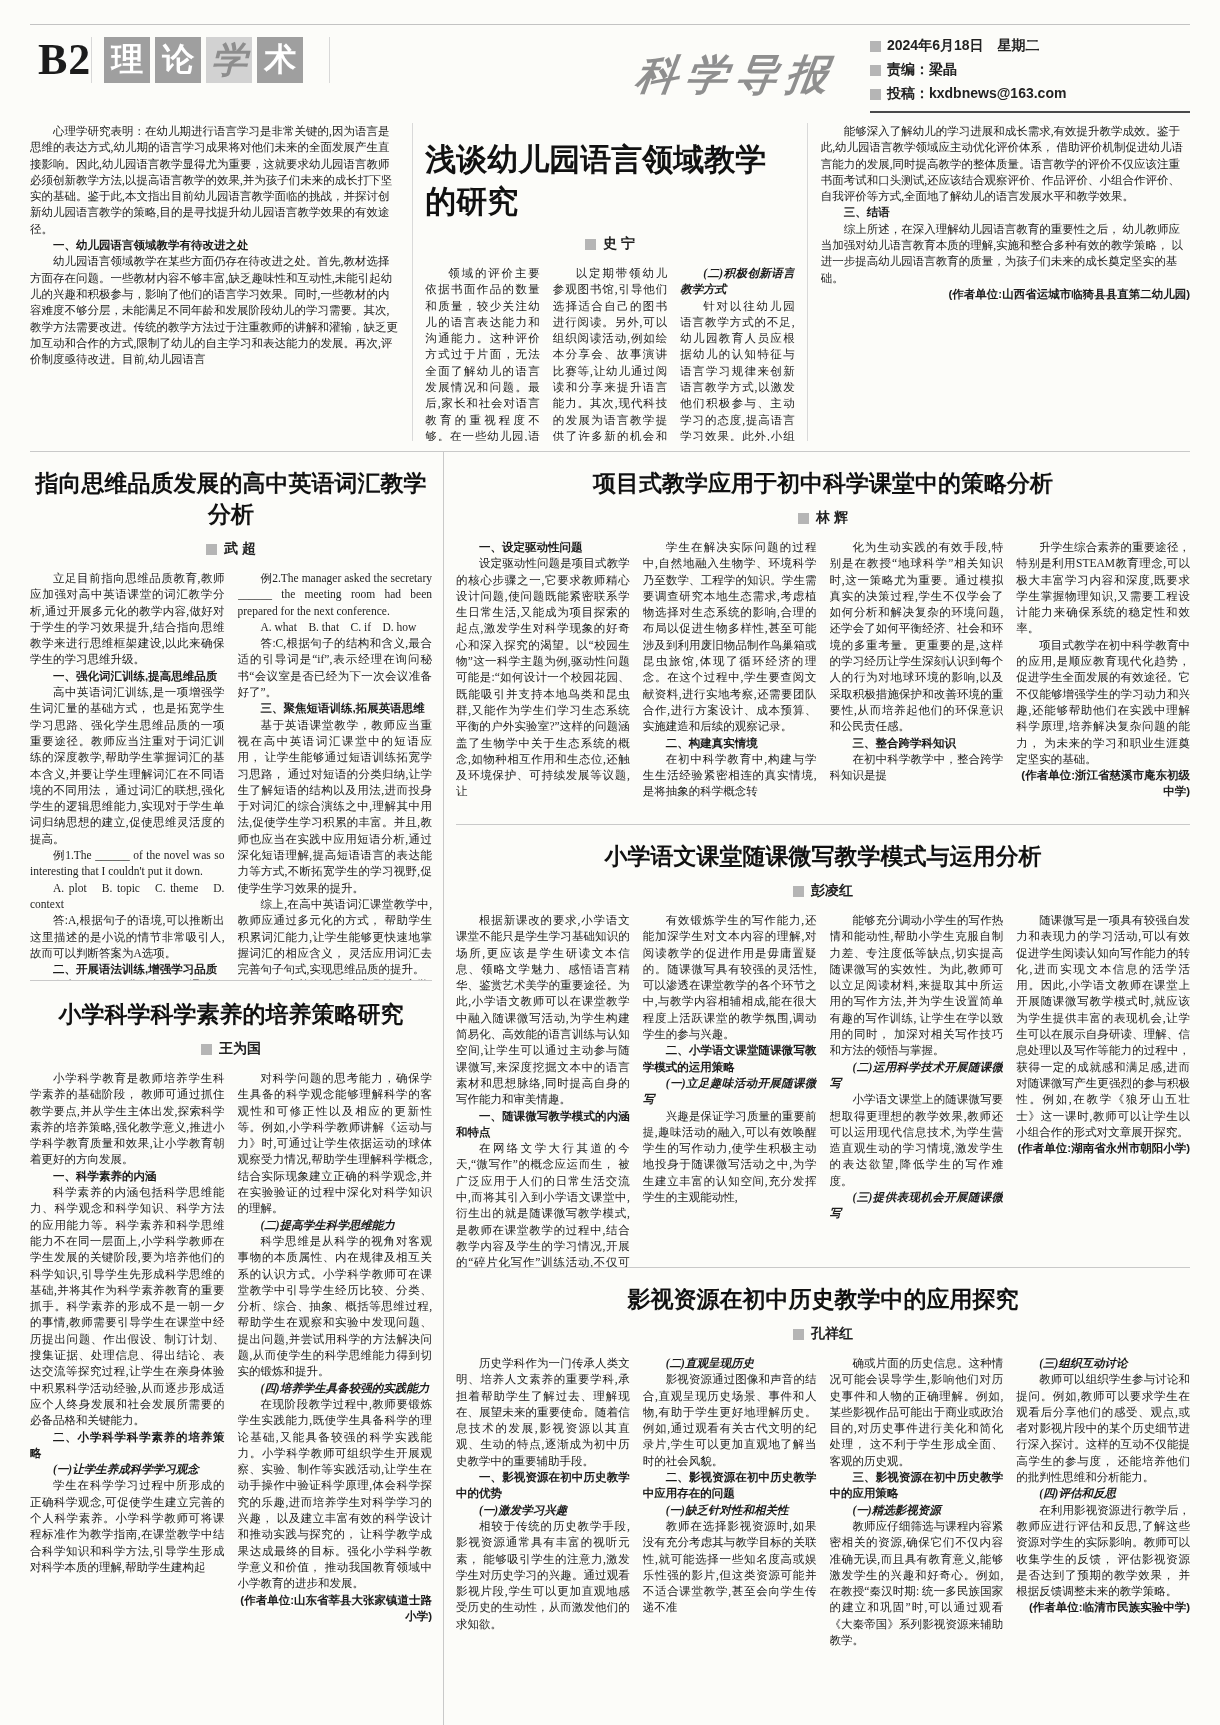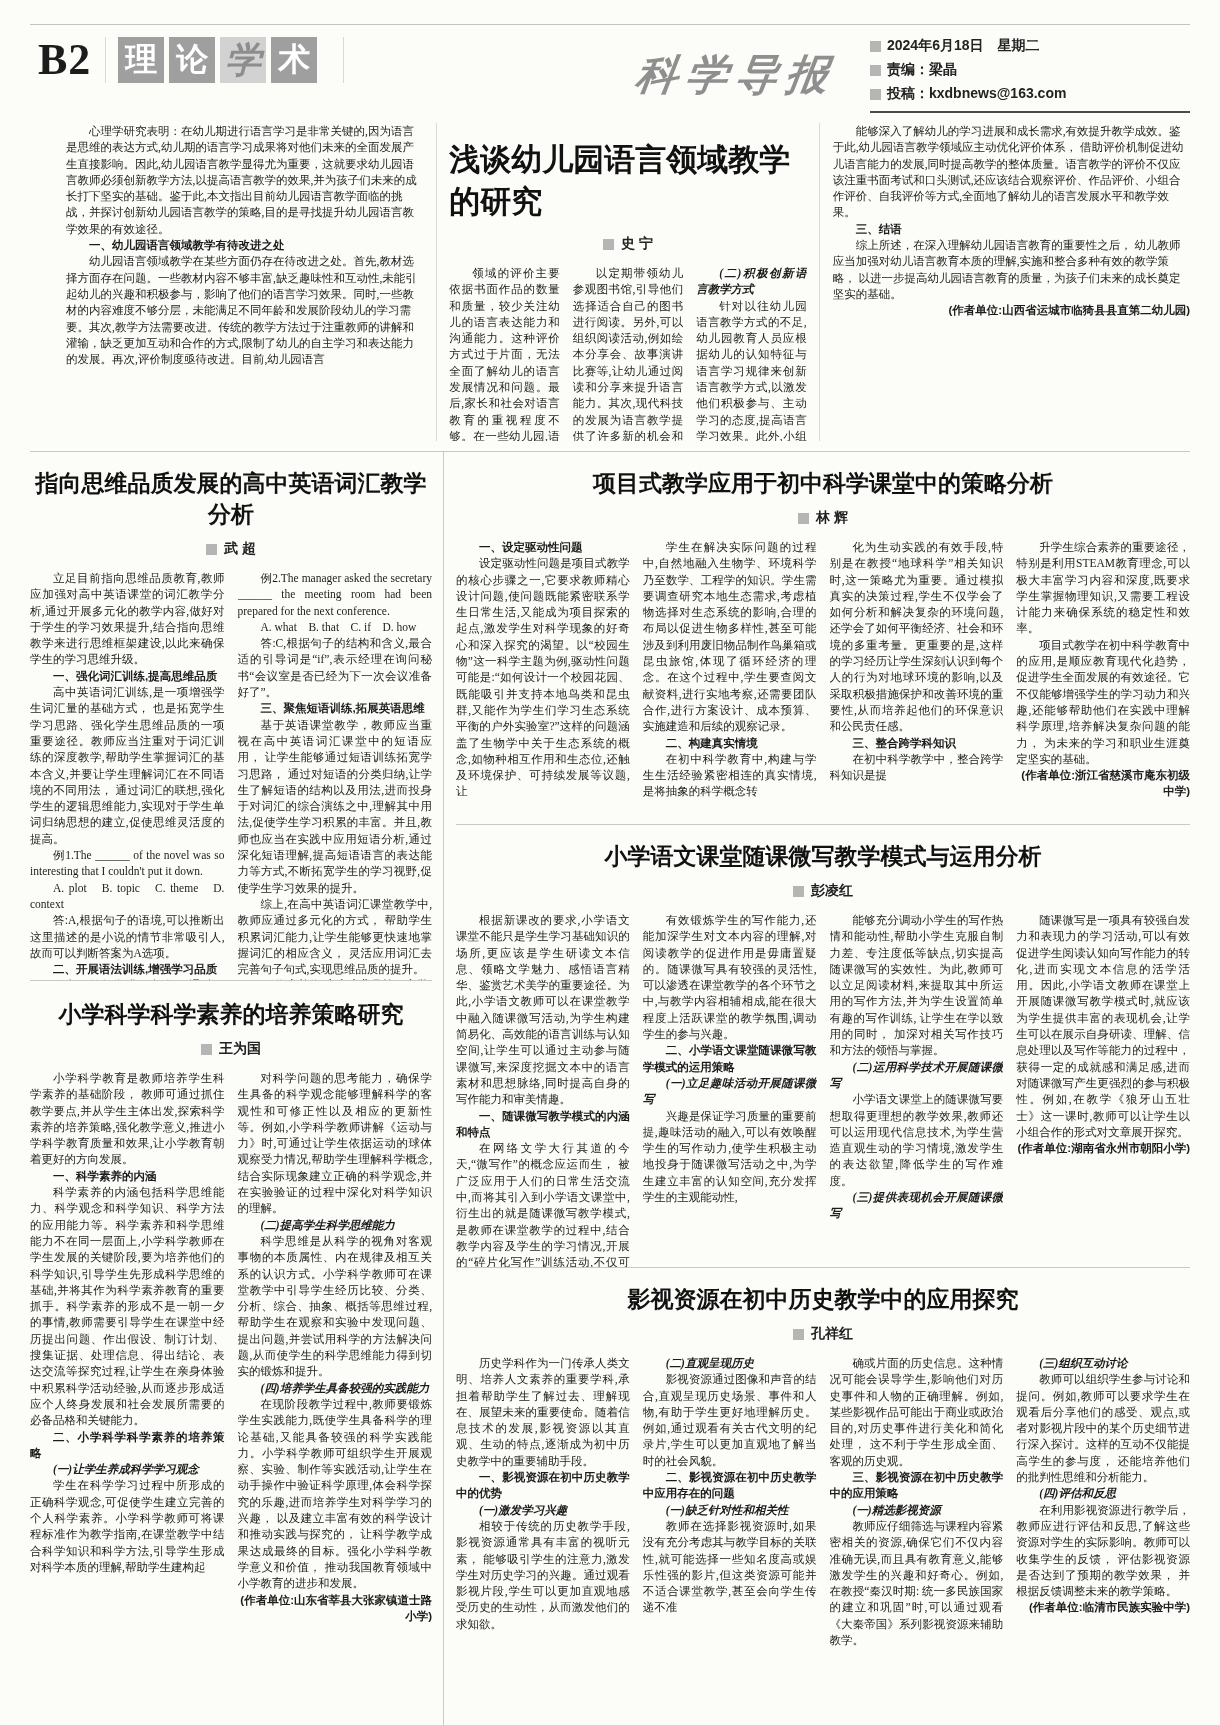--- a/index.html
+++ b/index.html
@@ -6,21 +6,21 @@
   .page{
     width:1220px;height:1725px;margin:0 auto;background:#fcfcf9;
     position:relative;overflow:hidden;color:#1c1c1c;
     font-family:"Liberation Serif","DejaVu Serif",serif;
   }
   
   .masthead{
     margin:24px 30px 0 30px;border-top:1px solid #c3c3c3;
     padding-top:12px;display:flex;justify-content:space-between;align-items:flex-start;height:78px;
   }
-  .mh-left{display:flex;align-items:center;gap:14px;padding-left:8px;
+  .mh-left{display:flex;align-items:center;padding-left:8px;
     border-right:1px solid #d8d8d8;padding-right:26px;}
   .page-label{font-family:"Liberation Serif","DejaVu Serif",serif;font-weight:bold;
     font-size:44px;line-height:1;letter-spacing:1px;}
   .blocks{display:flex;gap:5px;border-left:1px solid #d8d8d8;padding-left:12px;}
   .blk{width:46px;height:46px;background:#9f9f9f;color:#fff;display:flex;align-items:center;justify-content:center;
     font-family:"Liberation Sans","DejaVu Sans",sans-serif;font-weight:bold;font-size:32px;}
   .blk.script{background:#d2d2d2;color:#8d8d8d;font-family:"DejaVu Serif",serif;font-style:italic;
     transform:none;font-size:36px;}
   .mh-right{display:flex;align-items:flex-start;gap:34px;}
   .paper-name{font-family:"DejaVu Serif","Liberation Serif",serif;font-style:italic;font-weight:bold;
@@ -39,21 +39,21 @@
   .col{flex:1 1 0;overflow:hidden;font-size:11.5px;line-height:16.3px;}
   .col p{margin:0;text-indent:2em;}
   .blk-h{font-family:"Liberation Sans","DejaVu Sans",sans-serif;font-weight:bold;}
   .blk-hi{font-weight:bold;font-style:italic;}
   .blk-ex{text-indent:2em;font-family:"Liberation Serif","DejaVu Serif",serif;}
   .blk-attr{font-family:"Liberation Sans","DejaVu Sans",sans-serif;font-weight:bold;text-align:right;text-indent:0 !important;}
   
   .article1{margin:8px 30px 0 30px;height:318px;display:flex;gap:13px;
     border-bottom:1px solid #c9c9c9;padding-bottom:10px;box-sizing:content-box;}
   .a1-side{overflow:hidden;}
-  .a1-left{width:200px;margin-left:36px;}
+  .a1-left{width:200px;}
   .a1-right{width:228px;}
   .a1-mid{flex:1;display:flex;flex-direction:column;border-left:1px solid #d9d9d9;border-right:1px solid #d9d9d9;
     padding:0 12px;overflow:hidden;}
   .a1-mid .art-title{font-size:31px;padding-top:16px;}
   .a1-mid .art-author{margin:12px 0 12px 0;text-align:center;}
   .a1-cols{flex:1;}
   
   .lower{margin:0 30px;display:flex;height:1293px;}
   .region-left{width:402px;border-right:1px solid #c9c9c9;padding-right:11px;display:flex;flex-direction:column;}
   .region-right{flex:1;padding-left:12px;display:flex;flex-direction:column;}

